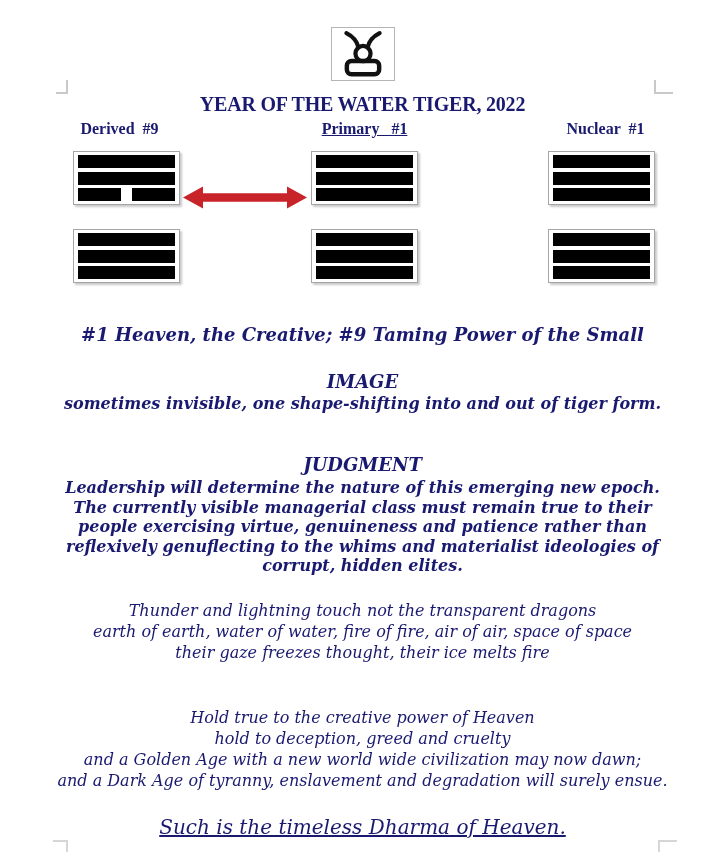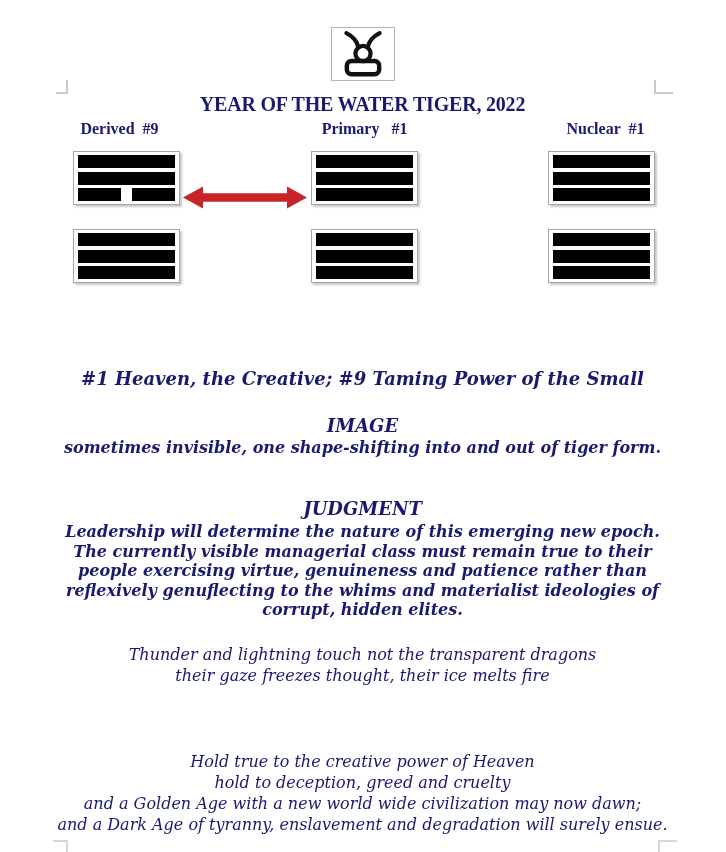--- a/index.html
+++ b/index.html
@@ -17,37 +17,37 @@
   .logo-box{position:absolute;left:50%;transform:translateX(-50%);top:27px;width:64px;height:54px;
             border:1px solid #b5b5b5;background:#fff;display:flex;align-items:center;justify-content:center;box-sizing:border-box;}
 
   
   .doc-title{position:absolute;top:93px;left:0;width:100%;text-align:center;
              font-family:"Liberation Serif", serif;font-weight:bold;font-size:20px;
              color:var(--navy,#191970);letter-spacing:-0.2px;}
   .col-header{position:absolute;top:120px;width:107px;text-align:center;white-space:pre;
               font-family:"Liberation Serif", serif;font-weight:bold;font-size:16px;color:var(--navy,#191970);}
   .col-header.c1{left:66px;}
-  .col-header.c2{left:311px;}
+  .col-header.c2{left:311px;text-decoration:underline;}
   .col-header.c3{left:552px;text-align:center;}
 
   
   .trigram{position:absolute;width:107px;height:54px;background:#fff;border:1px solid #a6a6a6;
            box-shadow:2px 2px 2px #c9c9c9;box-sizing:border-box;padding:3px 4px;
            display:flex;flex-direction:column;justify-content:space-between;}
   .tg-line{height:13px;background:#000;}
   .tg-line.broken{background:transparent;display:flex;justify-content:space-between;}
   .tg-line.broken .seg{width:44%;height:100%;background:#000;display:block;}
   .r1{top:151px;} .r2{top:229px;}
   .cL{left:73px;} .cM{left:311px;} .cR{left:548px;}
 
   .arrow-wrap{position:absolute;left:181px;top:184px;width:128px;height:27px;}
 
   
-  .tblock{position:absolute;left:0;width:100%;text-align:center;color:var(--navy,#191970);margin-top:44px;}
+  .tblock{position:absolute;left:0;width:100%;text-align:center;color:var(--navy,#191970);}
   .bold-ital{font-style:italic;font-weight:bold;}
   .ital{font-style:italic;font-weight:normal;}
   .combined{top:324px;font-size:18px;}
   .h-image{top:371px;font-size:18px;}
   .image-lines{top:395px;font-size:16px;line-height:18.5px;}
   .h-judgment{top:454px;font-size:18px;}
   .judgment-lines{top:478px;font-size:16px;line-height:19.5px;}
   .poem1{top:600px;font-size:16px;line-height:21px;}
   .poem2{top:707px;font-size:16px;line-height:21px;}
   .closing{top:815px;font-size:20px;text-decoration:underline;}
@@ -131,20 +131,21 @@
     <div>Leadership will determine the nature of this emerging new epoch.</div>
     <div>The currently visible managerial class must remain true to their</div>
     <div>people exercising virtue, genuineness and patience rather than</div>
     <div>reflexively genuflecting to the whims and materialist ideologies of</div>
     <div>corrupt, hidden elites.</div>
   </div>
   <div class="tblock bold-ital h-judgment">JUDGMENT</div>
 
   <div class="tblock ital poem1">
     <div>Thunder and lightning touch not the transparent dragons</div>
+    <div>earth of earth, water of water, fire of fire, air of air, space of space</div>
     <div>their gaze freezes thought, their ice melts fire</div>
   </div>
 
   <div class="tblock ital poem2">
     <div>Hold true to the creative power of Heaven</div>
     <div>hold to deception, greed and cruelty</div>
     <div>and a Golden Age with a new world wide civilization may now dawn;</div>
     <div>and a Dark Age of tyranny, enslavement and degradation will surely ensue.</div>
   </div>
 

